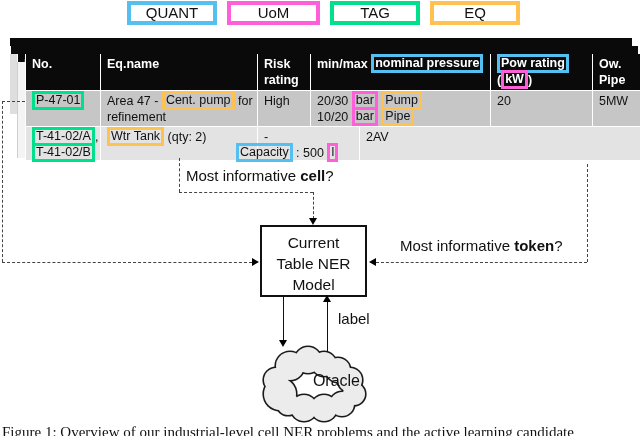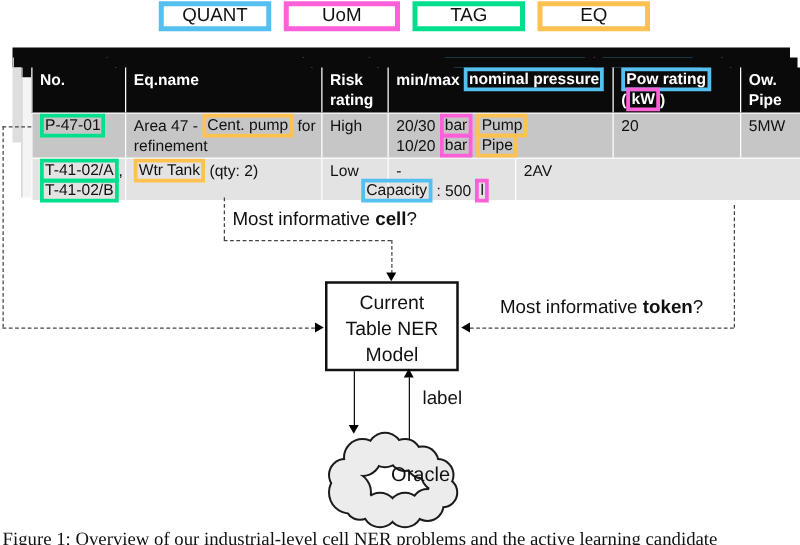--- a/index.html
+++ b/index.html
@@ -157,23 +157,20 @@
           <div><span>5MW</span></div>
         </div>
       </div>
     <div class="trow tbody-row row2">
         <div class="cell" style="width: 75px;">
           <div><span class="mark mark-tag">T-41-02/A</span><span>,</span></div>
           <div><span class="mark mark-tag">T-41-02/B</span></div>
         </div>
         <div class="cell" style="width: 157px;">
           <div><span class="mark mark-eq">Wtr Tank</span><span> (qty: 2)</span></div>
-        </div>
-        <div class="cell" style="width: 53px;">
-          <div><span>Low</span></div>
         </div>
         <div class="cell" style="width: 102px;">
           <div><span>-</span></div>
           <div style="margin-left: -28px;"><span class="mark mark-quant">Capacity</span><span> : 500 </span><span class="mark mark-uom">l</span></div>
         </div>
         <div class="cell" style="width: 48px;">
           <div><span>2AV</span></div>
         </div>
       </div>
   </div>

